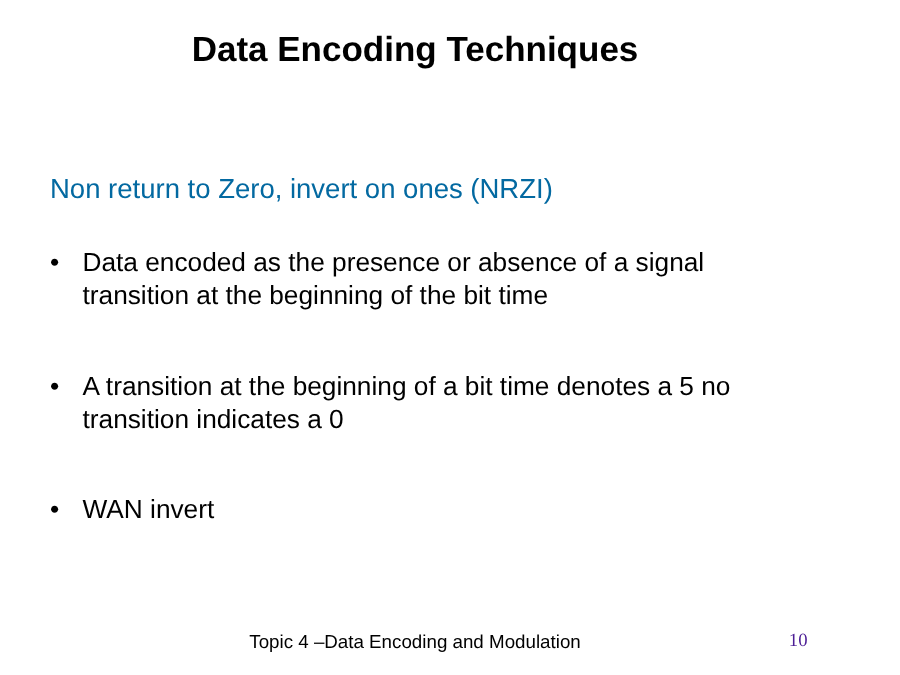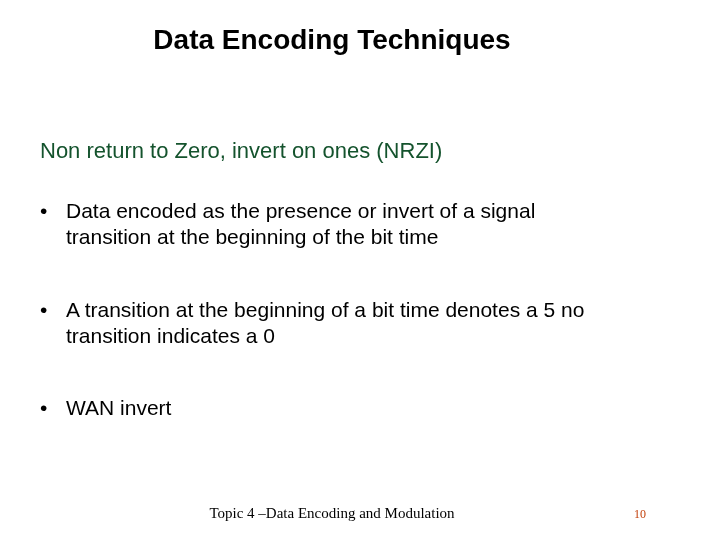--- a/index.html
+++ b/index.html
@@ -1,37 +1,37 @@
 <!DOCTYPE html>
 <html><head>
 <meta charset="utf-8">
 <style>
   * { margin: 0; padding: 0; box-sizing: border-box; }
   html, body { width: 720px; height: 540px; background: #fff; font-family: Arial, Helvetica, sans-serif; color: #000; }
   .slide { position: relative; width: 664px; height: 540px; }
   .title { position: absolute; top: 24px; left: 0; width: 100%; text-align: center; font-size: 28px; font-weight: bold; }
-  .subheading { position: absolute; top: 138px; left: 40px; font-size: 22px; color: #14532d; }
+  .subheading { position: absolute; top: 138px; left: 40px; font-size: 22px; color: #0369a1; }
   .bullets { position: absolute; top: 198px; left: 40px; right: 40px; }
   .bullet { font-size: 21px; line-height: 1.25; margin-bottom: 46px; display: flex; }
   .bullet .dot { width: 26px; flex: 0 0 26px; }
   .bullet .txt { flex: 1; }
-  .footer { position: absolute; bottom: 18px; left: 0; width: 100%; text-align: center; font-family: Liberation Serif, serif; font-size: 15px; margin-top: 27px; }
-  .pagenum { position: absolute; bottom: 18px; right: 18px; font-family: "Times New Roman", Times, serif; font-size: 12px; color: #c2410c; }
+  .footer { position: absolute; bottom: 18px; left: 0; width: 100%; text-align: center; font-family: Liberation Sans, sans-serif; font-size: 15px; margin-top: 27px; }
+  .pagenum { position: absolute; bottom: 18px; right: 18px; font-family: "Times New Roman", Times, serif; font-size: 15px; color: #4c1d95; }
 </style>
 </head>
 <body>
 
 <div class="slide">
   <div class="title">Data Encoding Techniques</div>
   <div class="subheading">Non return to Zero, invert on ones (NRZI)</div>
 
   <div class="bullets">
     <div class="bullet">
       <span class="dot">•</span>
-      <span class="txt">Data encoded as the presence or invert of a signal transition at the beginning of the bit time</span>
+      <span class="txt">Data encoded as the presence or absence of a signal transition at the beginning of the bit time</span>
     </div>
     <div class="bullet">
       <span class="dot">•</span>
       <span class="txt">A transition at the beginning of a bit time denotes a 5 no transition indicates a 0</span>
     </div>
     <div class="bullet">
       <span class="dot">•</span>
       <span class="txt">WAN invert</span>
     </div>
   </div>

